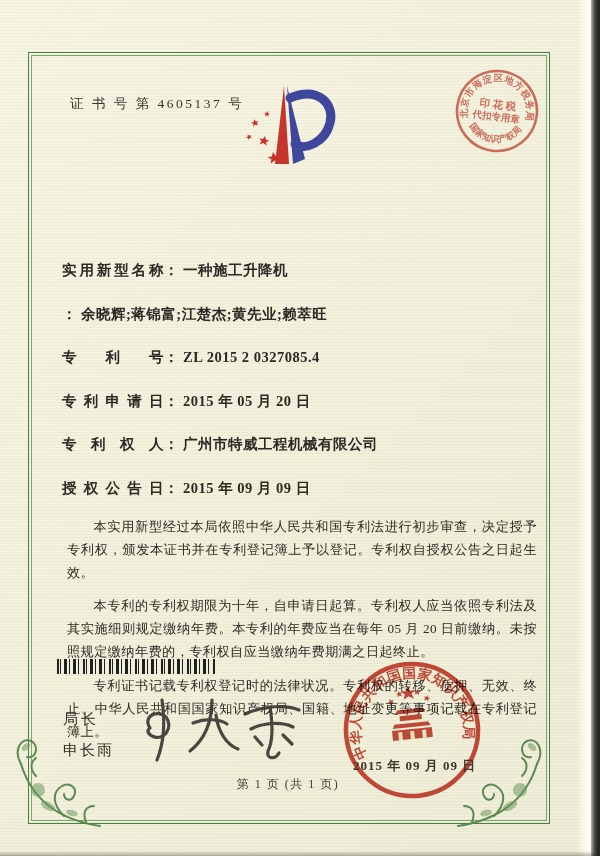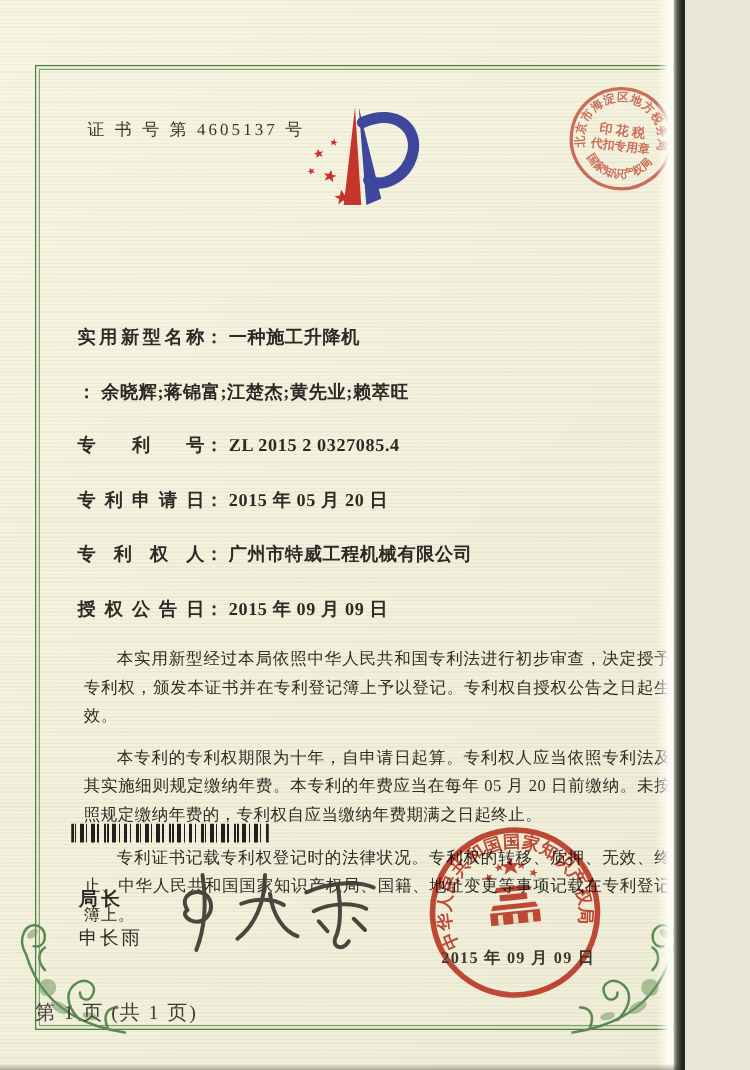--- a/index.html
+++ b/index.html
@@ -1,16 +1,16 @@
 <!DOCTYPE html>
 <html><head>
 <meta charset="utf-8">
 <style>
   html,body{margin:0;padding:0;background:#e9e6d6;}
-  .paper{position:relative;width:548px;height:856px;overflow:hidden;
+  .paper{position:relative;width:600px;height:856px;overflow:hidden;
     font-family:"Liberation Serif","DejaVu Serif",serif;color:#2b2a25;
     background:
       repeating-linear-gradient(0deg, rgba(140,172,120,0.09) 0px, rgba(140,172,120,0.09) 1px, rgba(0,0,0,0) 1px, rgba(0,0,0,0) 3px),
       linear-gradient(135deg,#f8f5e4 0%,#f3f0dc 55%,#efecd7 100%);}
   .scan-edge-white{position:absolute;top:0;bottom:0;right:9px;width:14px;
     background:linear-gradient(90deg,rgba(255,255,255,0),#fdfcf4 70%);}
   .scan-edge-dark{position:absolute;top:0;bottom:0;right:0;width:9px;
     background:linear-gradient(90deg,#b7b4a6 0%,#55544c 35%,#23231f 75%);}
   .scan-edge-bottom{position:absolute;left:0;right:0;bottom:0;height:5px;
     background:linear-gradient(0deg,rgba(40,40,35,.35),rgba(40,40,35,0));}
@@ -30,29 +30,29 @@
     font-size:13.2px;line-height:1.73;letter-spacing:.4px;text-align:justify;color:#2e2c26;}
   .body-text p{margin:11px;text-indent:2em;}
   .barcode{position:absolute;left:57px;top:659px;width:158px;height:15px;
     background:repeating-linear-gradient(90deg,
       #20201e 0 2px, rgba(0,0,0,0) 2px 3px,
       #20201e 3px 4px, rgba(0,0,0,0) 4px 7px,
       #20201e 7px 10px, rgba(0,0,0,0) 10px 12px,
       #20201e 12px 13px, rgba(0,0,0,0) 13px 16px,
       #20201e 16px 19px, rgba(0,0,0,0) 19px 21px,
       #20201e 21px 22px, rgba(0,0,0,0) 22px 26px);}
-  .sign-role{position:absolute;left:63px;top:710px;font-size:15px;letter-spacing:3px;color:#2d2b26;font-weight:bold;}
+  .sign-role{position:absolute;left:63px;top:710px;font-size:15px;letter-spacing:3px;color:#2d2b26;}
   .sign-name{position:absolute;left:63px;top:741px;font-size:15px;letter-spacing:2px;color:#2d2b26;}
   .signature-svg{position:absolute;left:128px;top:688px;}
   .seal-main{position:absolute;left:337px;top:655px;mix-blend-mode:multiply;opacity:.9;transform:rotate(-6deg);}
   .seal-date{position:absolute;left:353px;top:757px;font-size:13px;font-weight:600;
     letter-spacing:1px;color:#3e372d;}
   .seal-stamp{position:absolute;left:449px;top:63px;mix-blend-mode:multiply;opacity:.85;transform:rotate(7deg);}
-  .footer{position:absolute;left:28px;top:800px;width:520px;
-    font-size:16px;letter-spacing:1.5px;color:#3d3c36;}
+  .footer{position:absolute;left:28px;top:776px;width:520px;text-align:center;
+    font-size:12px;letter-spacing:1.5px;color:#3d3c36;}
   .logo-svg{position:absolute;left:238px;top:84px;}
   .ornament{position:absolute;}
   .orn-bl{left:2px;top:714px;}
   .orn-br{left:444px;top:714px;transform:scaleX(-1);}
 </style>
 </head>
 <body>
 
 <div class="paper">
 

